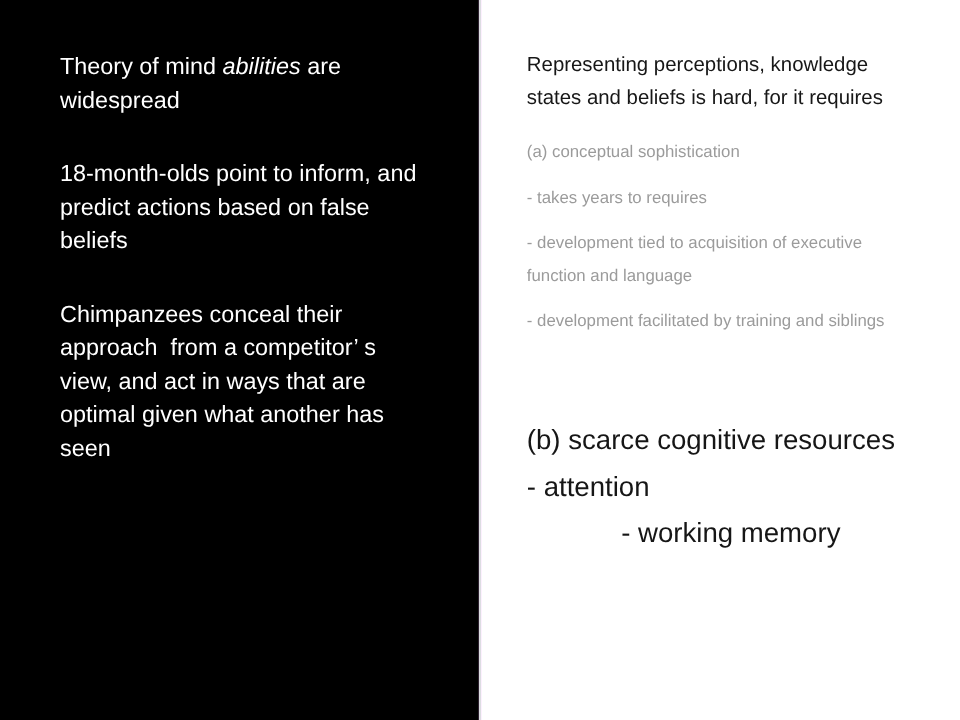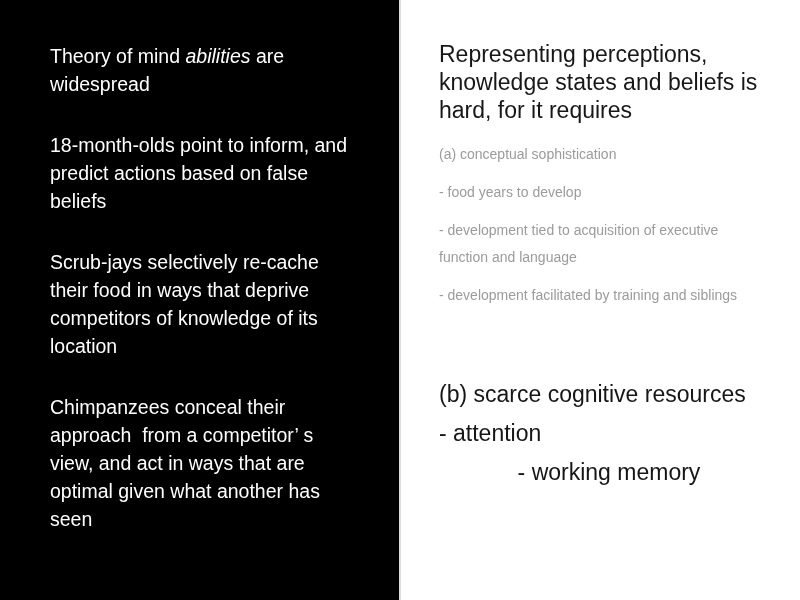--- a/index.html
+++ b/index.html
@@ -58,21 +58,21 @@
   #right-panel {
     position: relative;
     height: 600px;
     background: #ffffff;
     box-sizing: border-box;
     padding: 34px 18px 0 38px;
     flex: 1 1 auto;
   }
   .r-heading {
     color: #171717;
-    font-size: 23px;
+    font-size: 17px;
     line-height: 28px;
     width: 330px;
     margin-top: 6px;
   }
   .r-gray-group {
     margin-top: 17px;
   }
   .r-gray {
     color: #9b9b9b;
     font-size: 14px;
@@ -98,35 +98,34 @@
 <body>
 
 <div id="slide">
 
   <div id="left-panel">
 
     <div class="l-block b1">Theory of mind <i>abilities</i> are widespread</div>
 
     <div class="l-block b2"><b>18-month-olds</b> point to inform, and predict actions based on false beliefs</div>
 
-    <div class="l-block b3"><b>Scrub-jays</b> selectively re-cache their food in ways that deprive competitors of knowledge of its location</div>
 
     <div class="l-block b4"><b>Chimpanzees</b> conceal their approach&nbsp; from a competitor’ s view, and act in ways that are optimal given what another has seen</div>
 
   </div>
 
   <div class="divider"></div>
 
   <div id="right-panel">
 
     <div class="r-heading">Representing perceptions, knowledge states and beliefs is hard, for it requires</div>
 
     <div class="r-gray-group">
       <div class="r-gray">(a) conceptual sophistication</div>
-      <div class="r-gray">- food years to develop</div>
+      <div class="r-gray">- takes years to requires</div>
       <div class="r-gray">- development tied to acquisition of  executive function and language</div>
       <div class="r-gray">- development facilitated by training and siblings</div>
     </div>
 
     <div class="r-dark-group">
       <div class="r-dark">(b) scarce cognitive resources</div>
       <div class="r-dark">- attention</div>
       <div class="r-dark">- working memory</div>
     </div>
 

